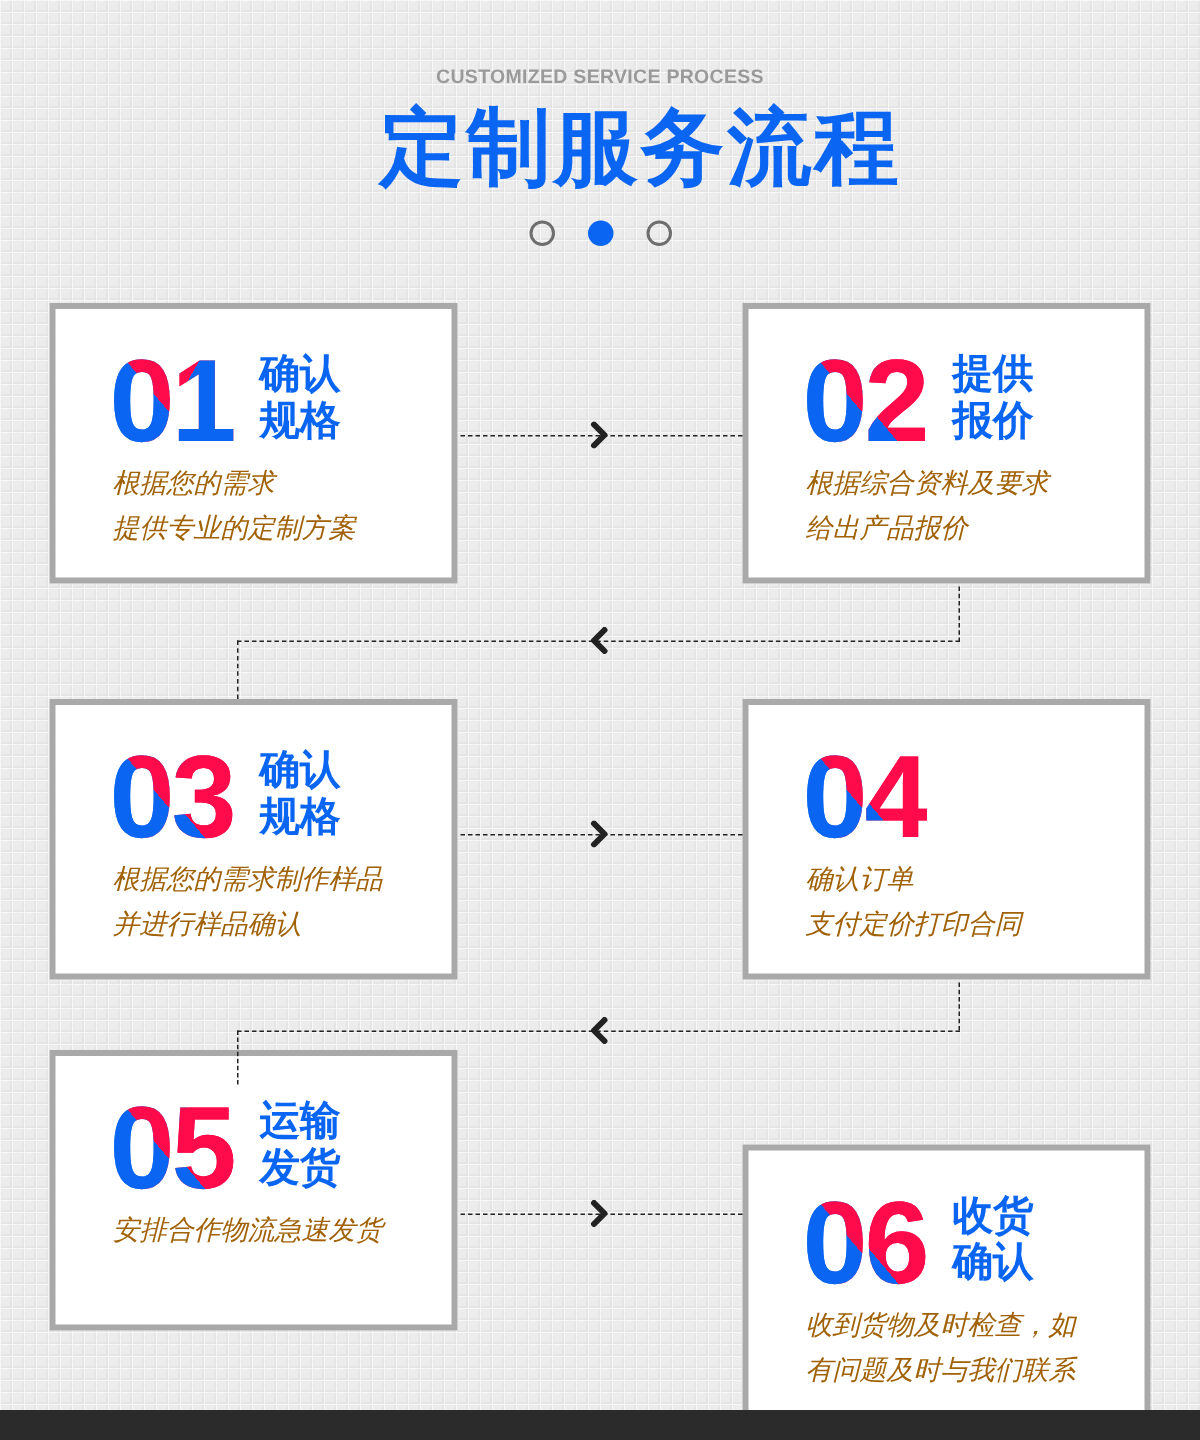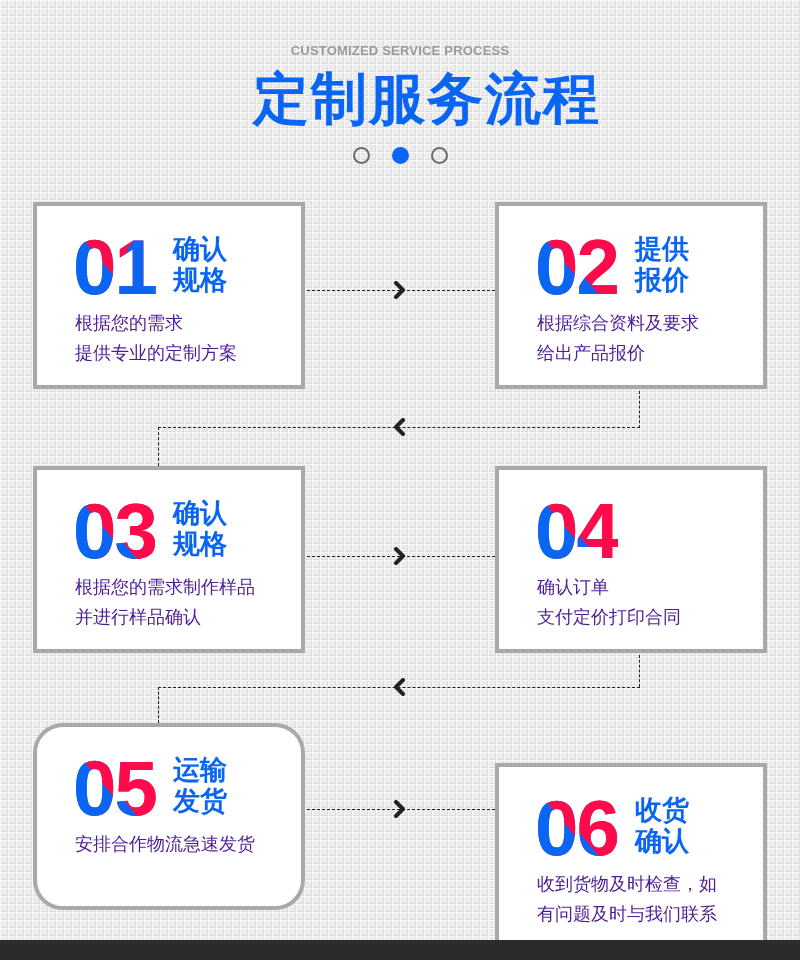--- a/index.html
+++ b/index.html
@@ -45,25 +45,25 @@
     background: linear-gradient(120deg, #ff0a4a 0%, #ff0a4a 30%, #0a66f2 30%, #0a66f2 60%);
     -webkit-background-clip: text; background-clip: text; color: transparent; }
   .num .d2 { display: inline-block;
     background: linear-gradient(50deg, #0a66f2 0%, #0a66f2 30%, #ff0a4a 30%, #ff0a4a 100%);
     -webkit-background-clip: text; background-clip: text; color: transparent; }
   .num .d0 { display: inline-block;
     background: linear-gradient(50deg, #0a66f2 0%, #0a66f2 62%, #ff0a4a 62%, #ff0a4a 100%);
     -webkit-background-clip: text; background-clip: text; color: transparent; }
   .label {
     position: absolute; top: 28px; left: 136px;
-    font-weight: bold; font-size: 27px; line-height: 31px; color: #0a66f2; font-family: Liberation Serif, serif;
+    font-weight: bold; font-size: 27px; line-height: 31px; color: #0a66f2;
   }
   .desc {
     position: absolute; top: 102px; left: 38px;
-    font-size: 18px; line-height: 30px; color: #4c1d95;
+    font-size: 18px; line-height: 30px; color: #a16207; font-style: italic;
   }
   .desc div { white-space: nowrap; }
 
   .hline { position: absolute; height: 0; border-top: 1.5px dashed #222; }
   .vline { position: absolute; width: 0; border-left: 1.5px dashed #222; }
   .chev { position: absolute; width: 14px; height: 18px; }
   .footer { position: absolute; left: 0; top: 940px; width: 800px; height: 20px; background: #2b2b2b; }
 </style>
 </head>
 <body>
@@ -113,21 +113,21 @@
 </div>
 
 <div class="card" style="left:495px; top:466px;">
   <div class="num"><span class="d0">0</span><span class="d2">4</span></div>
   <div class="desc">
       <div>确认订单</div>
       <div>支付定价打印合同</div>
     </div>
 </div>
 
-<div class="card" style="left:33px; top:723px;border-radius:30px;">
+<div class="card" style="left:33px; top:700px;">
   <div class="num"><span class="d0">0</span><span class="d2">5</span></div>
   <div class="label">
       <div>运输</div>
       <div>发货</div>
     </div>
   <div class="desc">
       <div>安排合作物流急速发货</div>
       <div></div>
     </div>
 </div>

